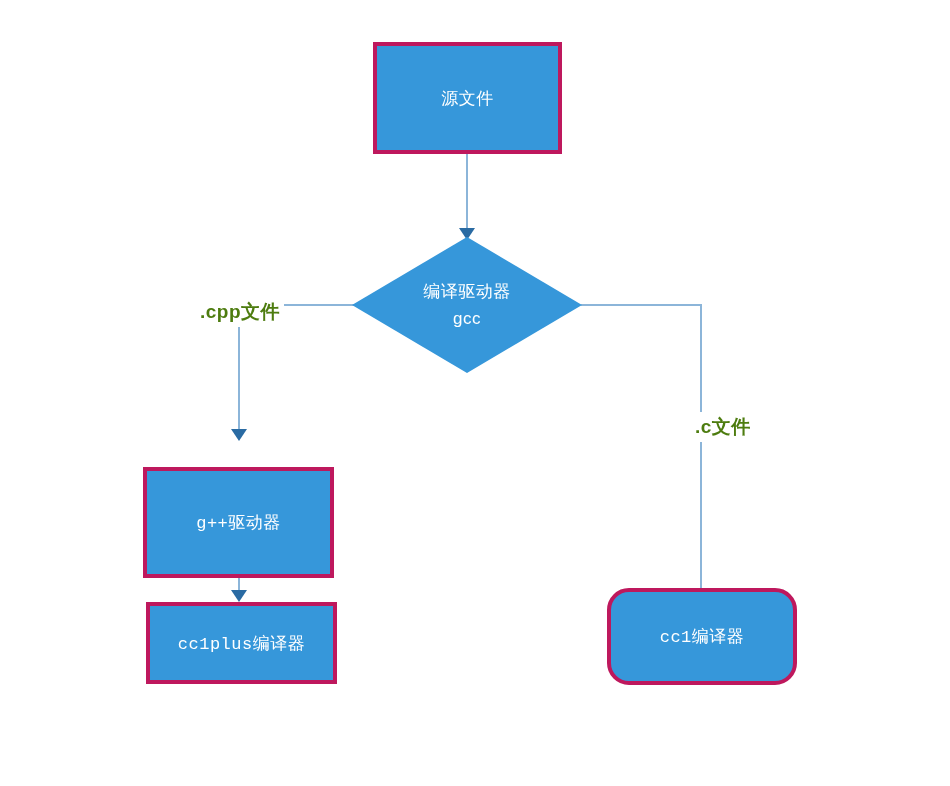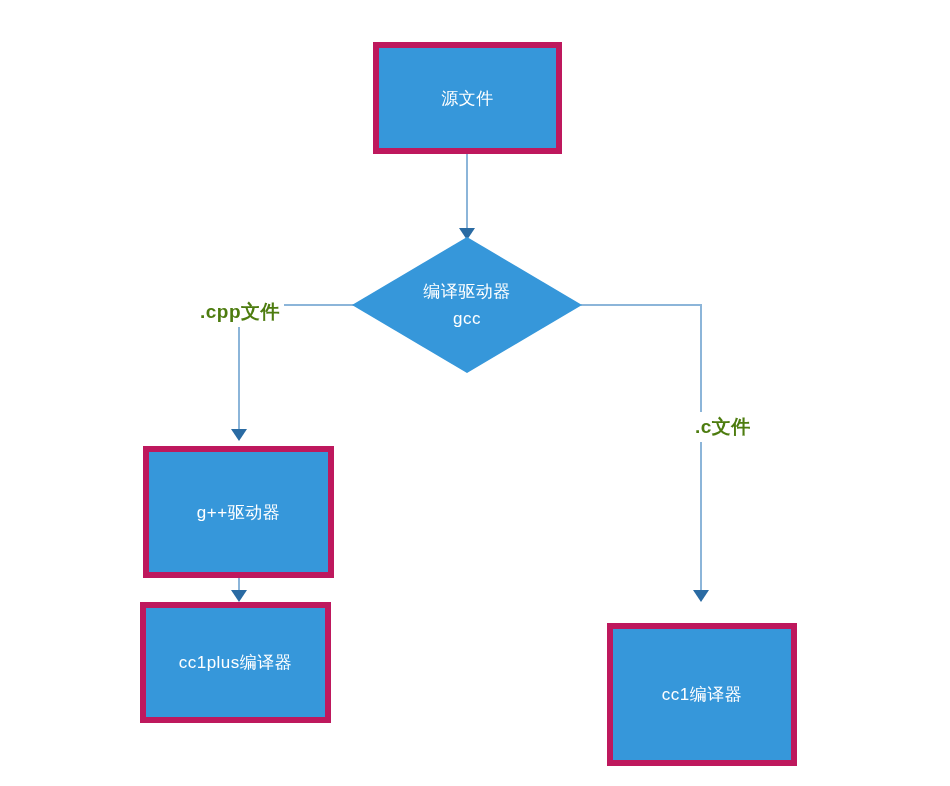--- a/index.html
+++ b/index.html
@@ -11,30 +11,31 @@
   .canvas {
     position: relative;
     width: 950px;
     height: 786px;
     background: #ffffff;
     overflow: hidden;
   }
   .node-rect {
     position: absolute;
     background: #3697da;
-    border: 6px solid #be185d;
+    border: 4px solid #be185d;
     box-sizing: border-box;
     color: #ffffff;
     display: flex;
     align-items: center;
     justify-content: center;
     font-size: 17px;
     font-weight: 500;
     letter-spacing: 0.5px;
     text-align: center;
+    font-family: Liberation Mono, monospace;
   }
   .node-diamond {
     position: absolute;
     background: #3697da;
     clip-path: polygon(50% 0, 100% 50%, 50% 100%, 0 50%);
     color: #ffffff;
     display: flex;
     flex-direction: column;
     align-items: center;
     justify-content: center;
@@ -90,29 +91,29 @@
 
   <div class="node-rect" style="left:373px; top:42px; width:189px; height:112px;">
     <span>源文件</span>
   </div>
 
   <div class="node-diamond" style="left:352px; top:237px; width:230px; height:136px;">
     <span>编译驱动器</span>
     <span>gcc</span>
   </div>
 
-  <div class="node-rect" style="left:143px; top:446px; width:191px; height:132px;">
+  <div class="node-rect" style="left:143px; top:467px; width:191px; height:111px;">
     <span>g++驱动器</span>
   </div>
 
-  <div class="node-rect" style="left:140px; top:602px; width:191px; height:121px;">
+  <div class="node-rect" style="left:146px; top:602px; width:191px; height:82px;">
     <span>cc1plus编译器</span>
   </div>
 
-  <div class="node-rect" style="left:607px; top:623px; width:190px; height:143px;">
+  <div class="node-rect" style="left:607px; top:588px; width:190px; height:97px;border-radius:22px;">
     <span>cc1编译器</span>
   </div>
 
   <div class="edge-label" style="left:196px; top:297px;">.cpp文件</div>
 
   <div class="edge-label" style="left:691px; top:412px;">.c文件</div>
 
 </div>
 
 </body></html>

